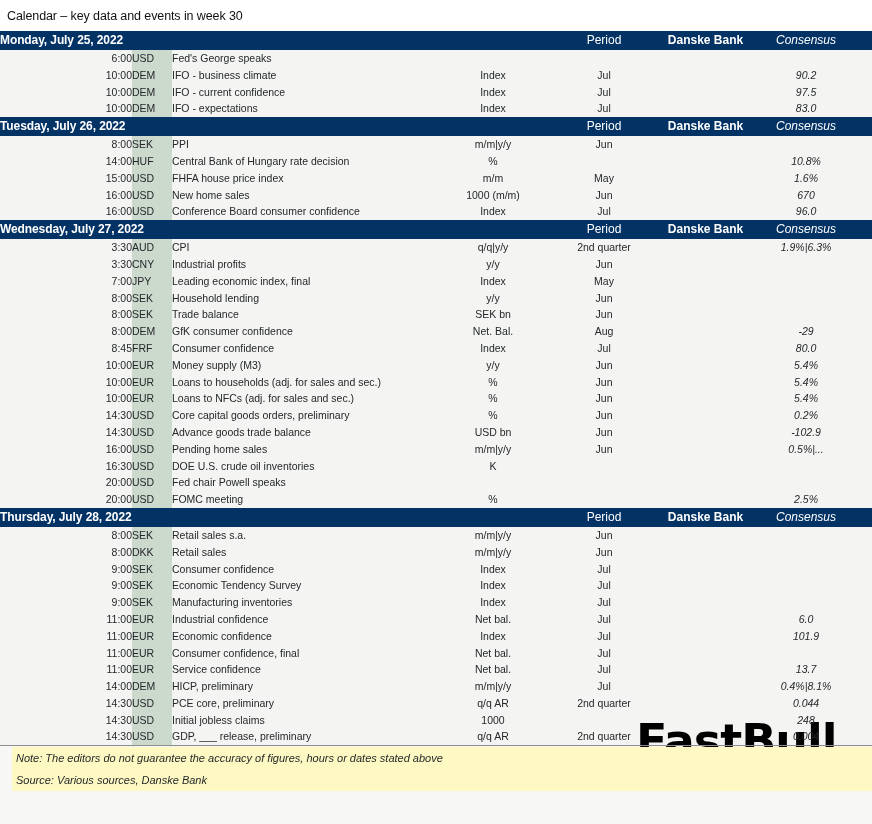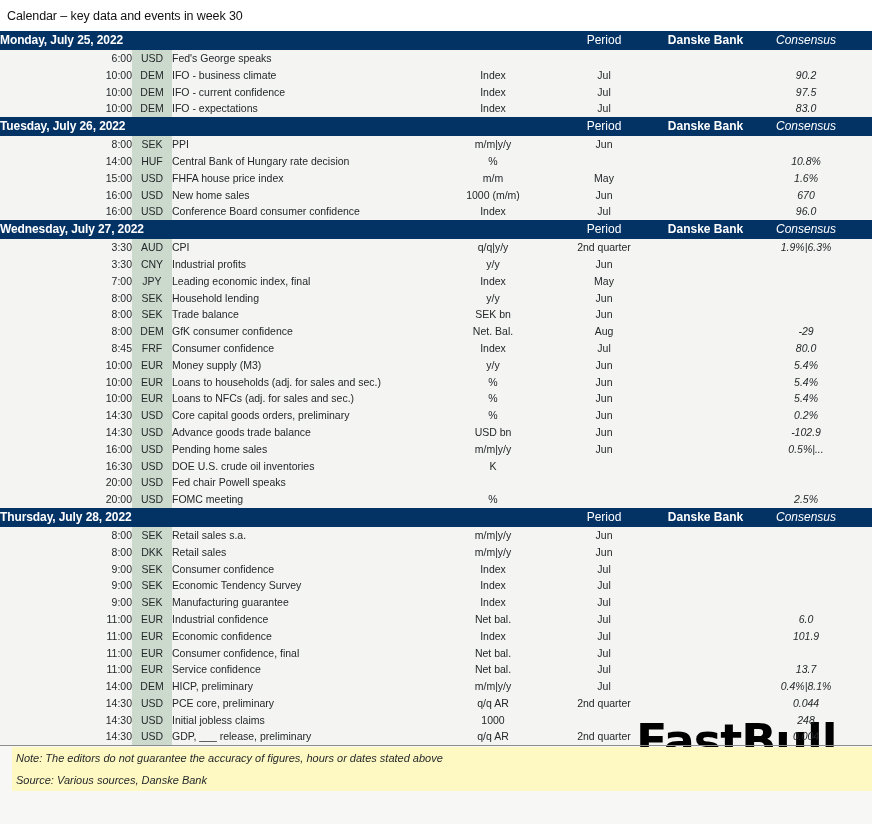--- a/index.html
+++ b/index.html
@@ -113,21 +113,21 @@
   td.hdr-lbl.italic { font-style: italic; }
 
   
   td.time {
     text-align: right;
     padding-right: 32px;
     color: #24282b;
     margin-left: 30px;
   }
   td.ccy {
-    text-align: center;
+    text-align: left;
     color: #24282b;
     position: relative;
   }
   td.event {
     text-align: left;
     padding-left: 8px;
     color: #24282b;
   }
   td.unit, td.period, td.danske {
     text-align: center;
@@ -522,21 +522,21 @@
             <td class="event">Economic Tendency Survey</td>
             <td class="unit">Index</td>
             <td class="period">Jul</td>
             <td class="danske"></td>
             <td class="cons"></td>
             <td class="prev">105.9</td>
           </tr>
           <tr class="data-row">
             <td class="time">9:00</td>
             <td class="ccy">SEK</td>
-            <td class="event">Manufacturing guarantee</td>
+            <td class="event">Manufacturing inventories</td>
             <td class="unit">Index</td>
             <td class="period">Jul</td>
             <td class="danske"></td>
             <td class="cons"></td>
             <td class="prev">120.6</td>
           </tr>
           <tr class="data-row">
             <td class="time">11:00</td>
             <td class="ccy">EUR</td>
             <td class="event">Industrial confidence</td>

